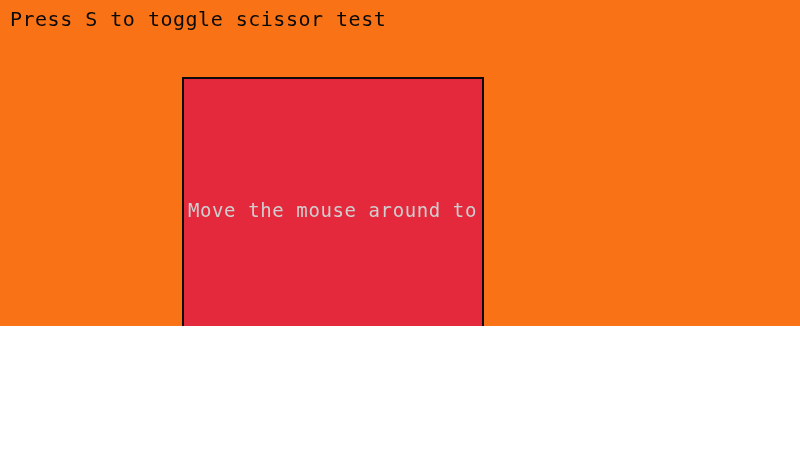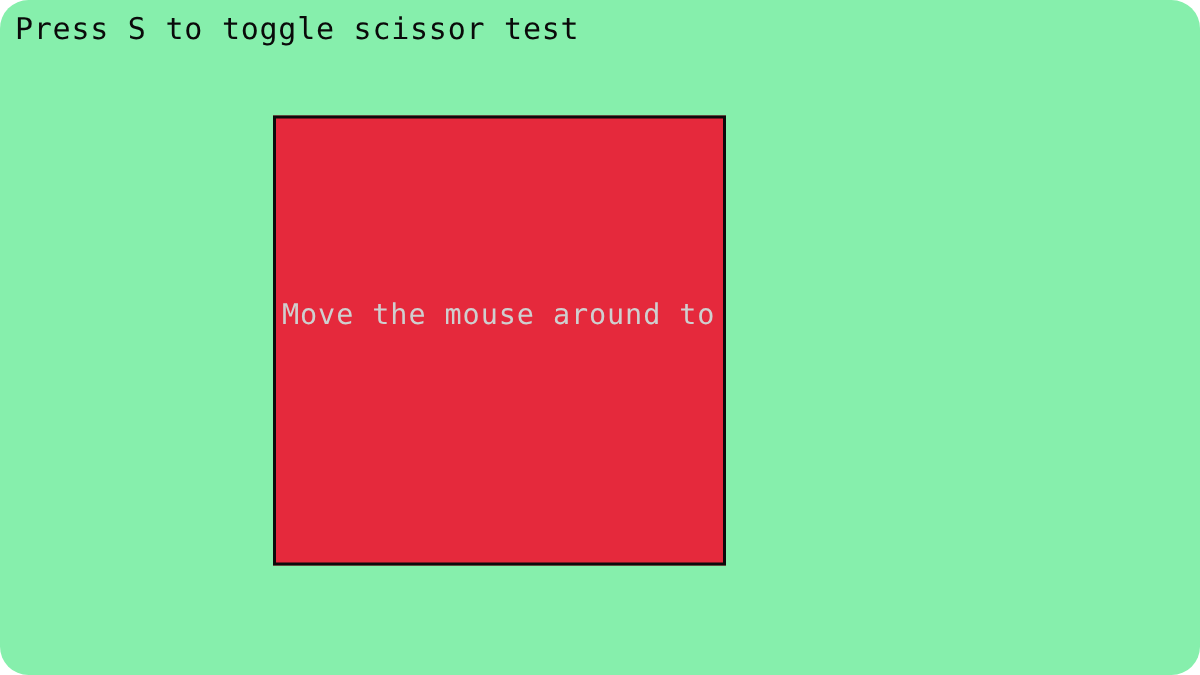--- a/index.html
+++ b/index.html
@@ -10,24 +10,23 @@
   body {
     width: 800px;
     height: 450px;
     overflow: hidden;
     font-family: "DejaVu Sans Mono", "Liberation Mono", monospace;
   }
 
   #app-canvas {
     position: relative;
     width: 800px;
-    height: 450px;
-    background: #86efac;
+    height: 326px;
+    background: #f97316;
     overflow: hidden;
-    border-radius: 19px;
   }
 
   
   #instruction-text {
     position: absolute;
     left: 10px;
     top: 8px;
     font-family: "DejaVu Sans Mono", "Liberation Mono", monospace;
     font-size: 20px;
     line-height: 22px;

